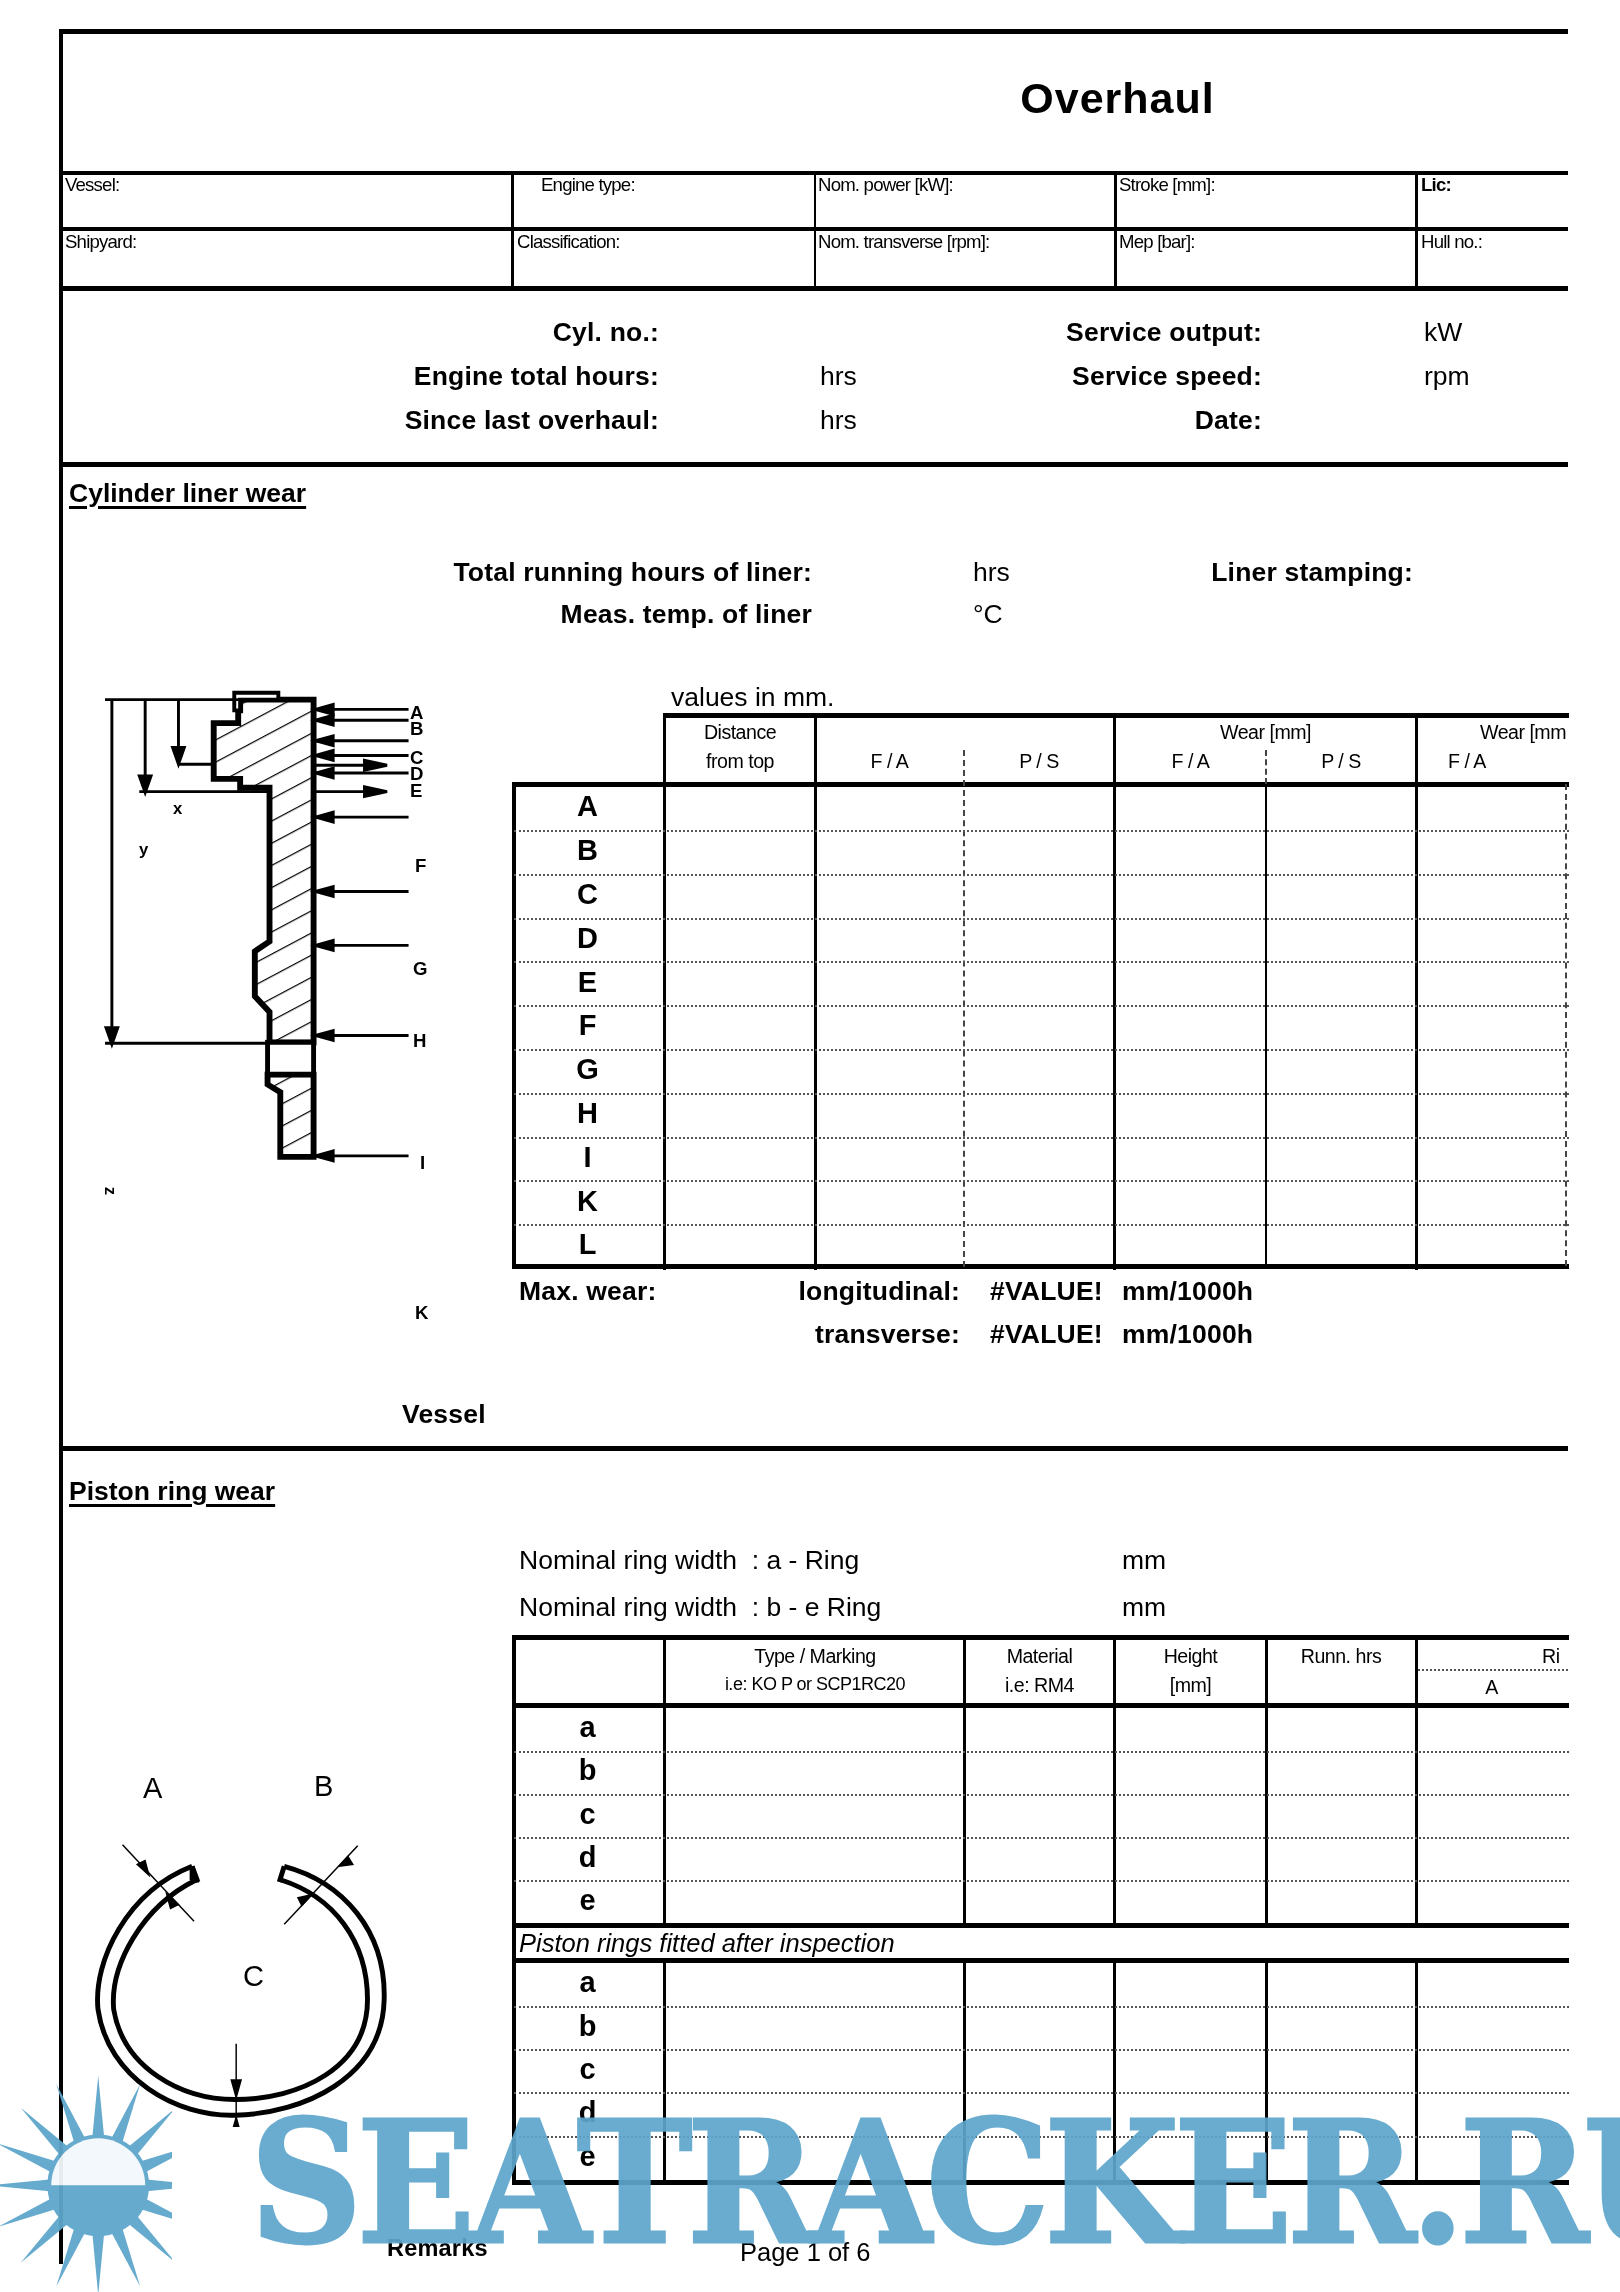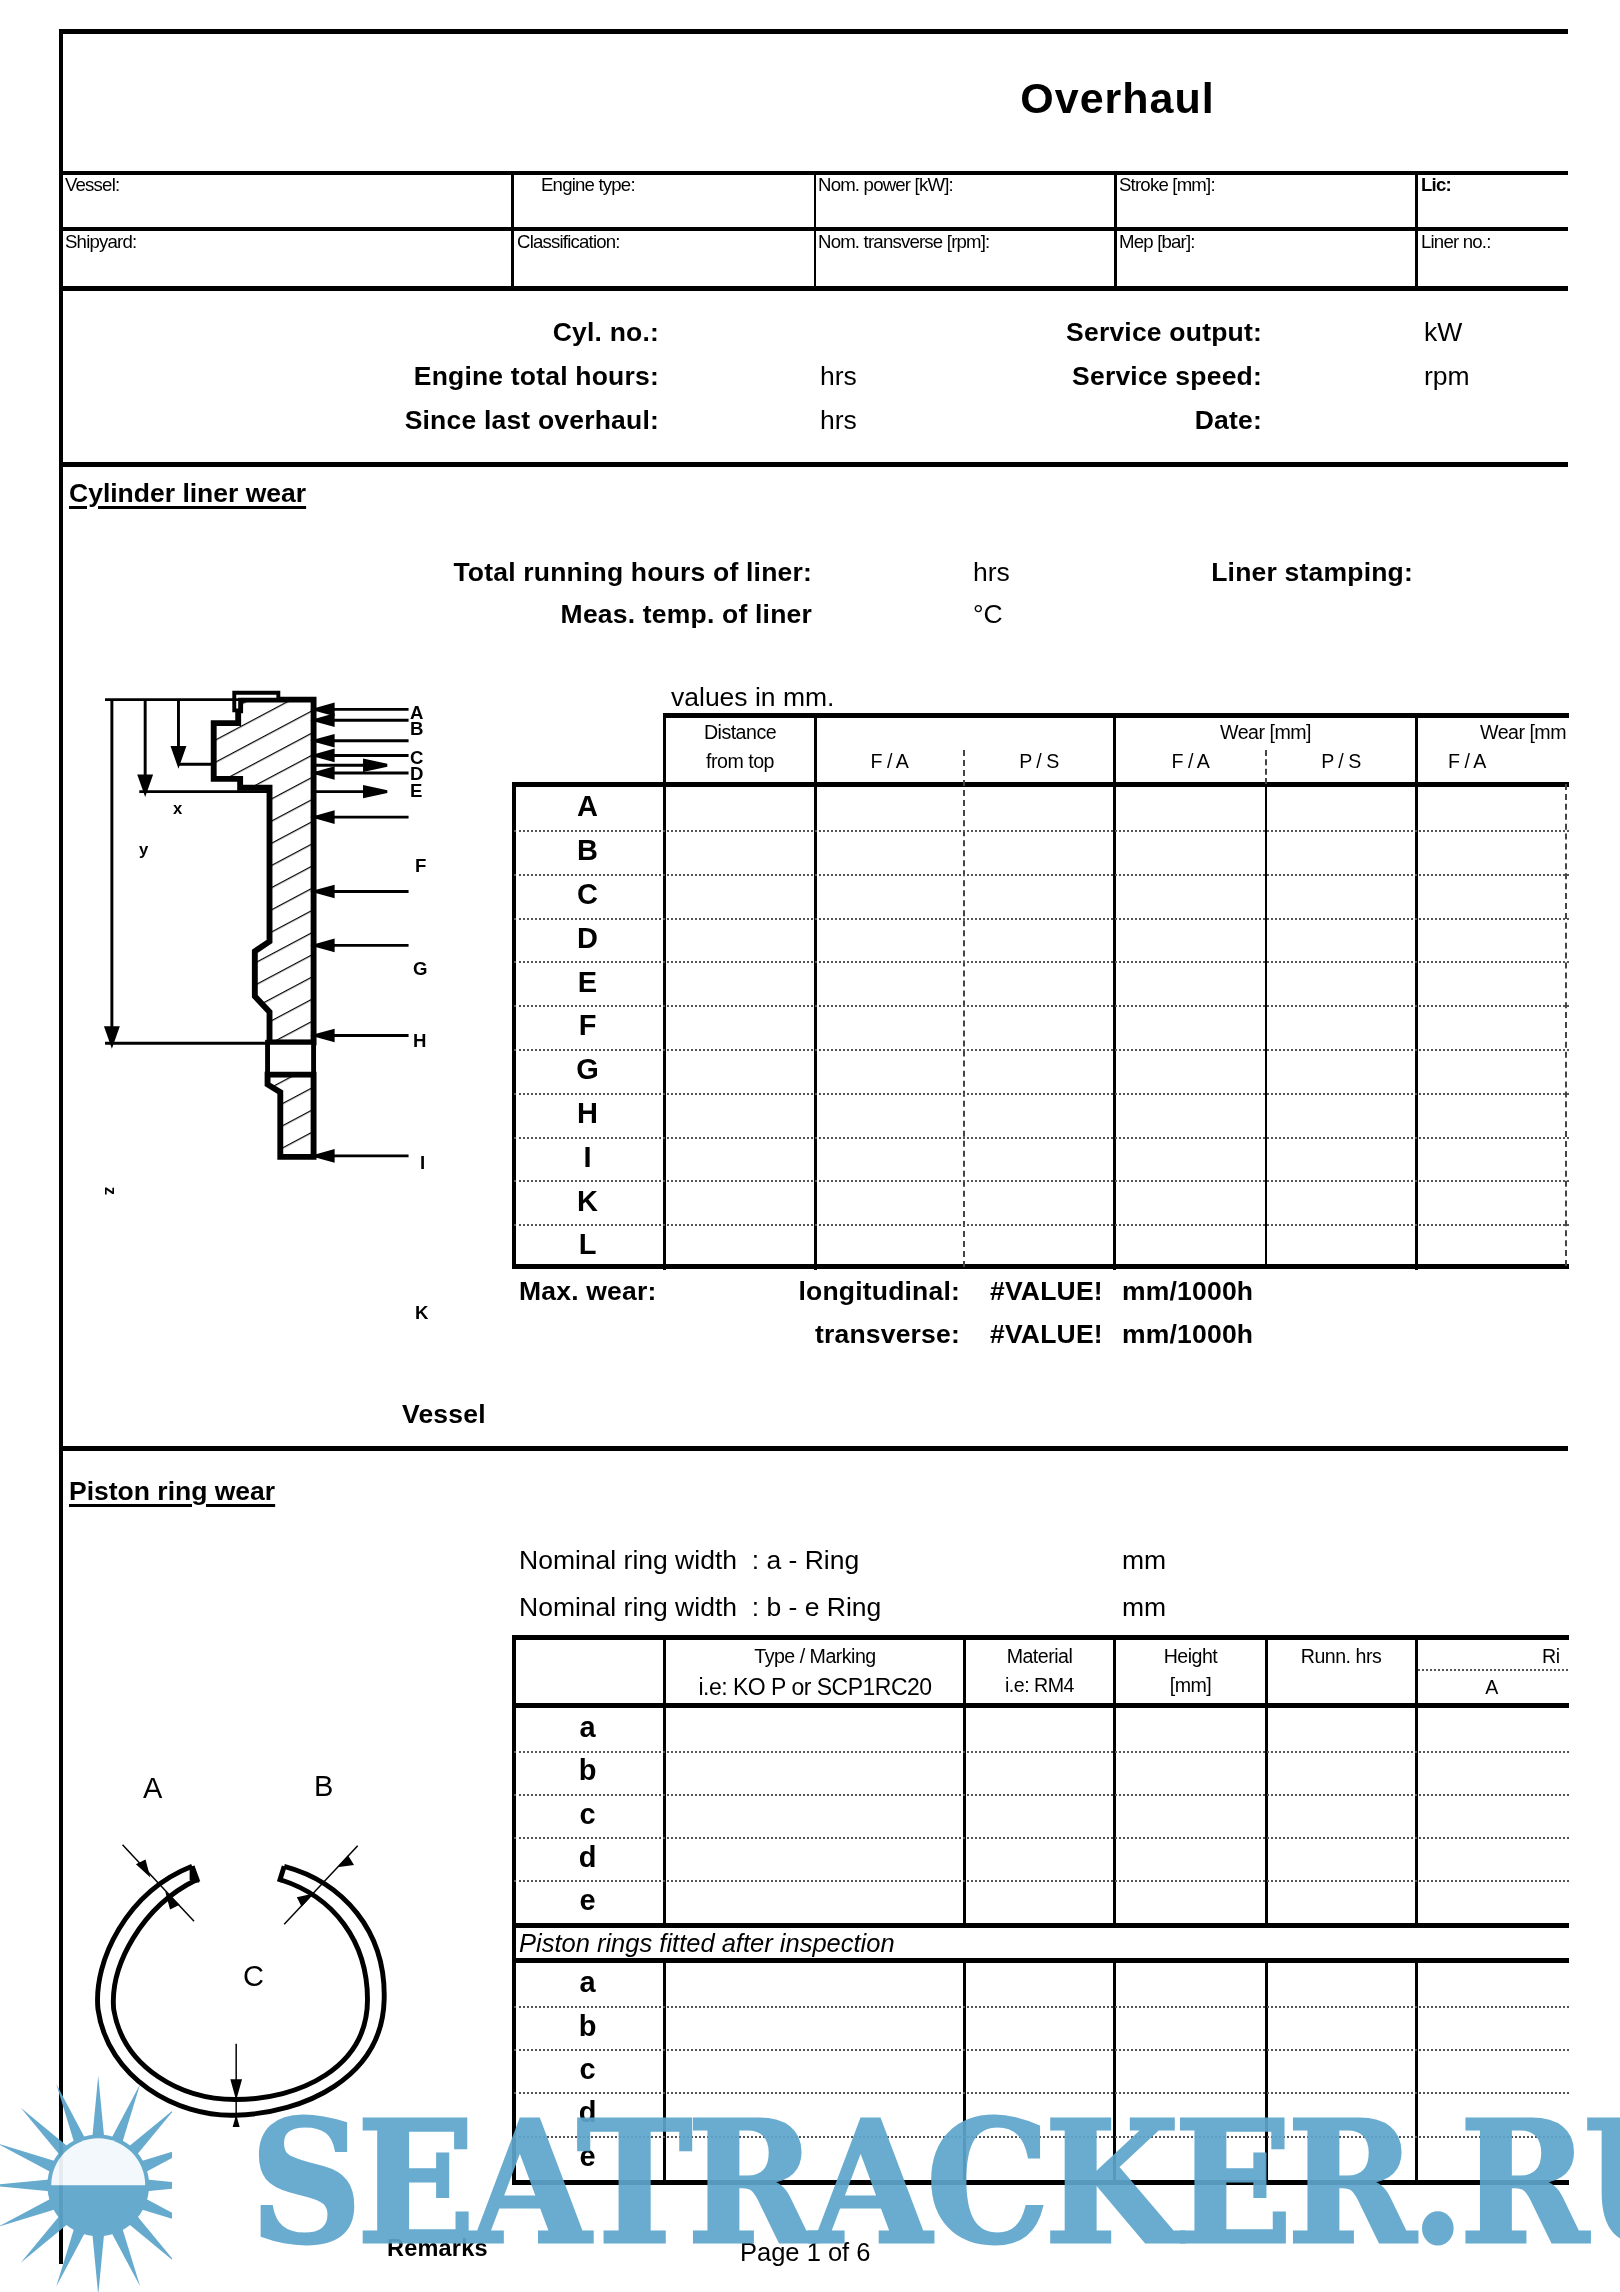--- a/index.html
+++ b/index.html
@@ -41,21 +41,21 @@
   <div class="abs info-label" style="left:65px;top:174px;">Vessel:</div>
   <div class="abs info-label" style="left:517px;top:174px;margin-left:24px;">Engine type:</div>
   <div class="abs info-label" style="left:818px;top:174px;">Nom. power [kW]:</div>
   <div class="abs info-label" style="left:1119px;top:174px;">Stroke [mm]:</div>
   <div class="abs info-label" style="left:1421px;top:174px;font-weight:bold;">Lic:</div>
 
   <div class="abs info-label" style="left:65px;top:231px;">Shipyard:</div>
   <div class="abs info-label" style="left:517px;top:231px;">Classification:</div>
   <div class="abs info-label" style="left:818px;top:231px;">Nom. transverse [rpm]:</div>
   <div class="abs info-label" style="left:1119px;top:231px;">Mep [bar]:</div>
-  <div class="abs info-label" style="left:1421px;top:231px;">Liner no.:</div>
+  <div class="abs info-label" style="left:1421px;top:231px;">Hull no.:</div>
 </div>
 
 <div>
   <div class="abs bold-label" style="left:294px;width:365px;top:317px;">Cyl. no.:</div>
   <div class="abs bold-label" style="left:294px;width:365px;top:361px;">Engine total hours:</div>
   <div class="abs unit" style="left:820px;top:361px;">hrs</div>
   <div class="abs bold-label" style="left:294px;width:365px;top:405px;">Since last overhaul:</div>
   <div class="abs unit" style="left:820px;top:405px;">hrs</div>
   <div class="abs bold-label" style="left:980px;width:282px;top:317px;">Service output:</div>
   <div class="abs unit" style="left:1424px;top:317px;">kW</div>
@@ -313,21 +313,21 @@
     <div class="abs vline" style="left:1265px;top:1635px;height:290px;"></div>
     <div class="abs vline" style="left:1415px;top:1635px;height:290px;"></div>
     <div class="abs vline" style="left:663px;top:1960px;height:222px;"></div>
     <div class="abs vline" style="left:963px;top:1960px;height:222px;"></div>
     <div class="abs vline" style="left:1113px;top:1960px;height:222px;"></div>
     <div class="abs vline" style="left:1265px;top:1960px;height:222px;"></div>
     <div class="abs vline" style="left:1415px;top:1960px;height:222px;"></div>
     <div class="abs dotted-h" style="left:1418px;top:1669px;width:150px;"></div>
 
     <div class="abs tbl-head" style="left:666px;width:298px;top:1645px;">Type / Marking</div>
-    <div class="abs tbl-head" style="left:666px;width:298px;top:1674px;font-size:23px;">i.e: KO P or SCP1RC20</div>
+    <div class="abs tbl-head" style="left:666px;width:298px;top:1674px;font-size:18px;">i.e: KO P or SCP1RC20</div>
     <div class="abs tbl-head" style="left:966px;width:147px;top:1645px;">Material</div>
     <div class="abs tbl-head" style="left:966px;width:147px;top:1674px;">i.e: RM4</div>
     <div class="abs tbl-head" style="left:1116px;width:149px;top:1645px;">Height</div>
     <div class="abs tbl-head" style="left:1116px;width:149px;top:1674px;">[mm]</div>
     <div class="abs tbl-head" style="left:1267px;width:148px;top:1645px;">Runn. hrs</div>
     <div class="abs tbl-head" style="left:1542px;top:1645px;width:26.5px;overflow:hidden;text-align:left;">Ri</div>
     <div class="abs tbl-head" style="left:1418px;width:147px;top:1676px;">A</div>
 
     <div id="ring-rows">
         <div class="abs row-letter" style="left: 514px; top: 1711px;">a</div>

